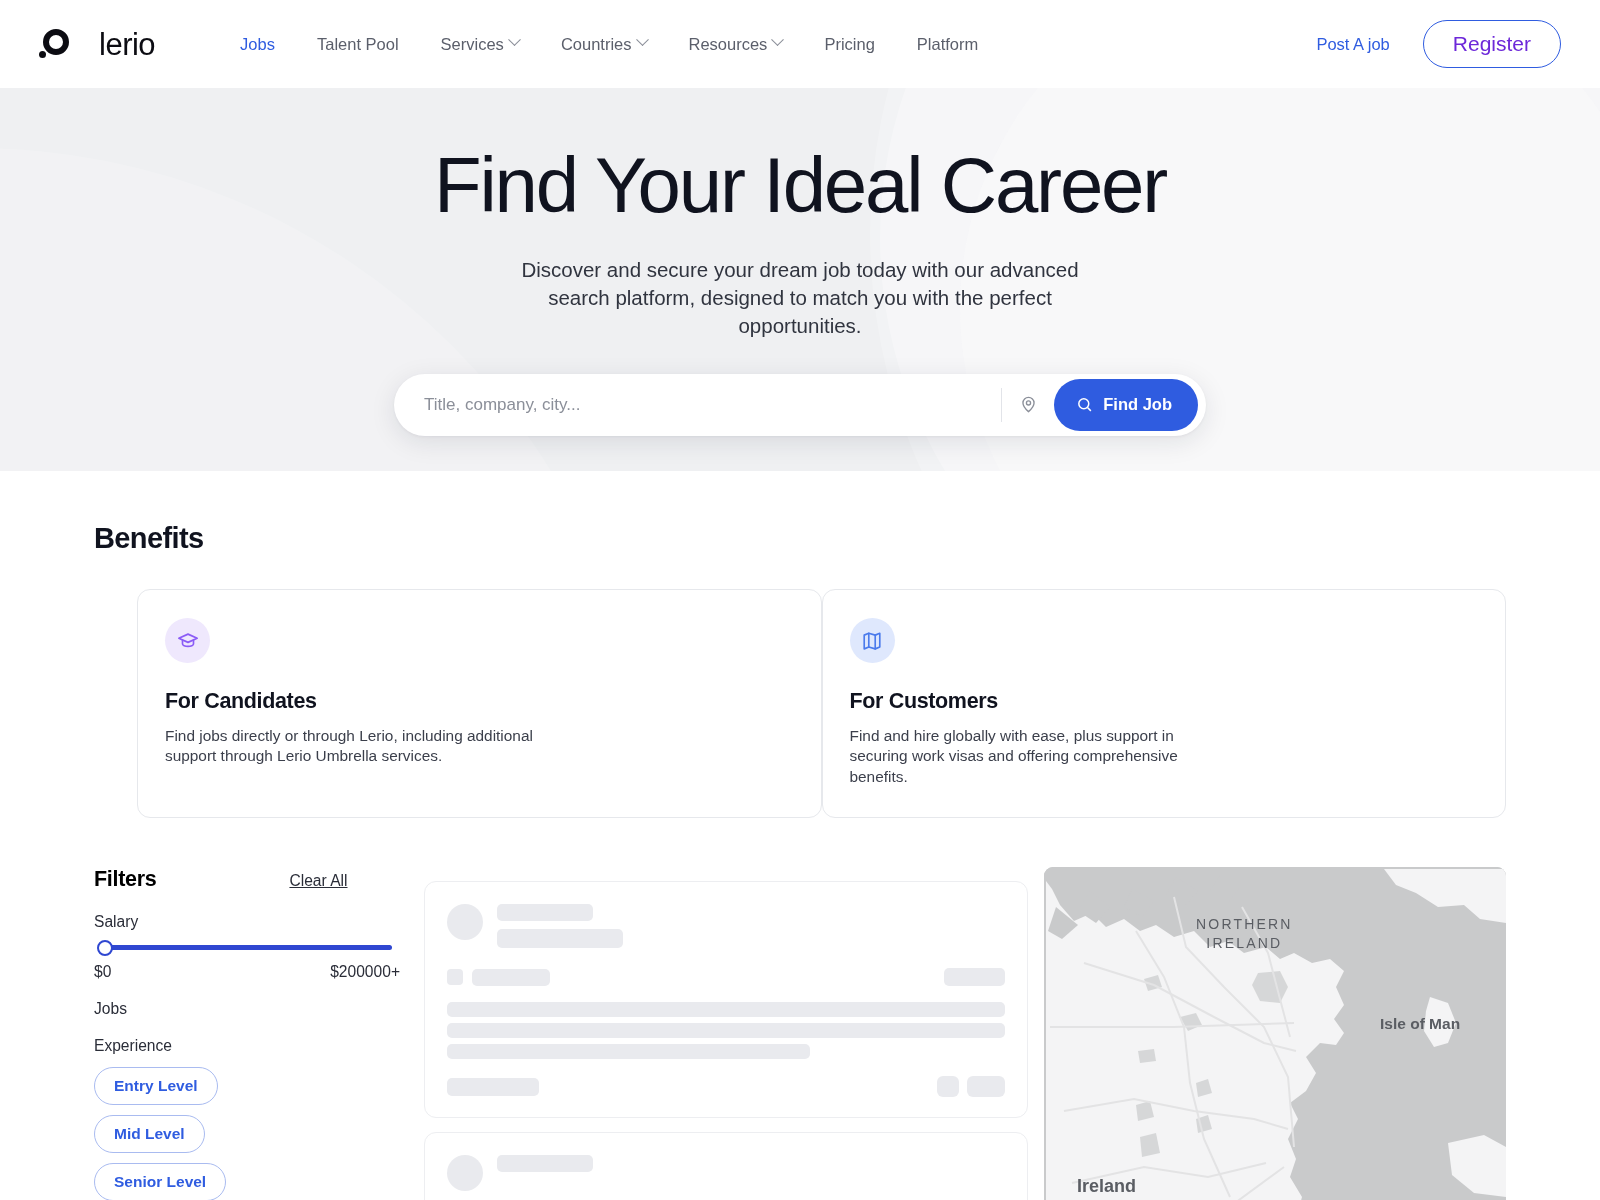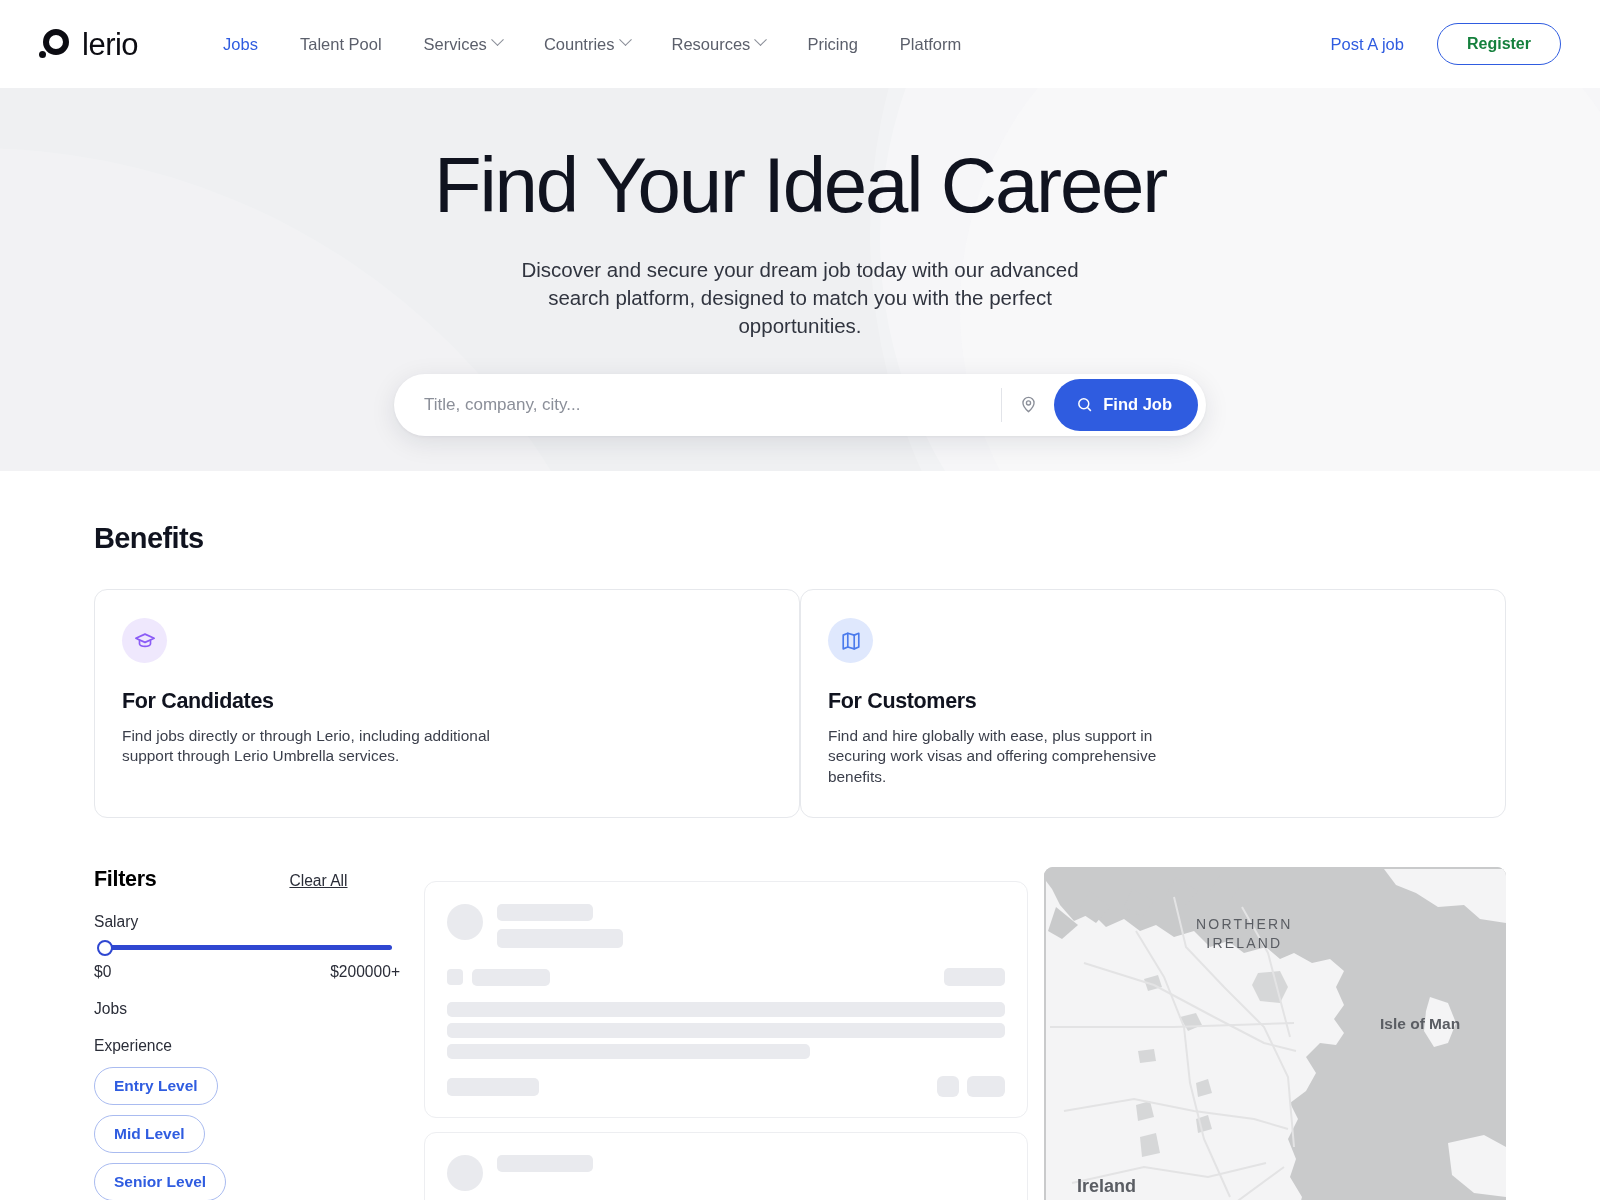--- a/index.html
+++ b/index.html
@@ -30,21 +30,21 @@
     width: 26px; height: 26px; border-radius: 50%;
     border: 6.5px solid #0c0c12;
   }
   .logo-mark .dot {
     position: absolute; left: 0px; top: 24px;
     width: 7px; height: 7px; border-radius: 50%;
     background: #0c0c12;
   }
   .logo-text {
     font-size: 31px; font-weight: 500; letter-spacing: -0.5px;
-    color: #0c0c12; line-height: 1;
+    color: #0c0c12; line-height: 1; margin-left: 17px;
   }
 
   .nav { display: flex; align-items: center; gap: 0px; }
   .nav-item {
     display: flex; align-items: center; gap: 6px;
     font-size: 16.5px; color: #5b5f6b;
     padding: 8px 21px; cursor: pointer; white-space: nowrap;
   }
   .nav-item.active { color: #2f5ce0; }
   .nav-item .chev {
@@ -52,21 +52,21 @@
     border-right: 1.4px solid #8b8f99; border-bottom: 1.4px solid #8b8f99;
     transform: rotate(45deg) translate(-2px,-2px);
     margin-top: -3px;
   }
 
   .header-right { margin-left: auto; display: flex; align-items: center; gap: 33px; }
   .post-job {
     font-size: 16.5px; color: #2f5ce0; cursor: pointer; white-space: nowrap;
   }
   .register-btn {
-    font-size: 16px; font-weight: 700; color: #15803d;
+    font-size: 21px; font-weight: 400; color: #6d28d9;
     border: 1.6px solid #2f5ce0; border-radius: 999px;
     padding: 11px 29px; background: #fff; cursor: pointer; white-space: nowrap;
   }
 
   
   .hero {
     position: relative;
     height: 383px;
     background: #eff0f2;
     overflow: hidden;
@@ -116,21 +116,21 @@
     font-family: "Liberation Sans", sans-serif;
     font-size: 16.5px; font-weight: 700;
   }
 
   
   .content { padding: 0 94px; }
   .benefits-title {
     font-size: 29px; font-weight: 700; letter-spacing: -0.6px;
     color: #10131f; margin-top: 51px;
   }
-  .cards { display: flex; margin-top: 34px; }
+  .cards { display: flex; margin-top: 34px; margin-left: 43px; }
   .card {
     flex: 1; border: 1px solid #e6e8ec; border-radius: 13px;
     background: #fff; padding: 28px 27px 30px 27px; min-height: 185px;
   }
   .card-icon {
     width: 45px; height: 45px; border-radius: 50%;
     display: flex; align-items: center; justify-content: center;
   }
   .ic-purple { background: #efe8fd; }
   .ic-blue   { background: #dfe8fd; }

